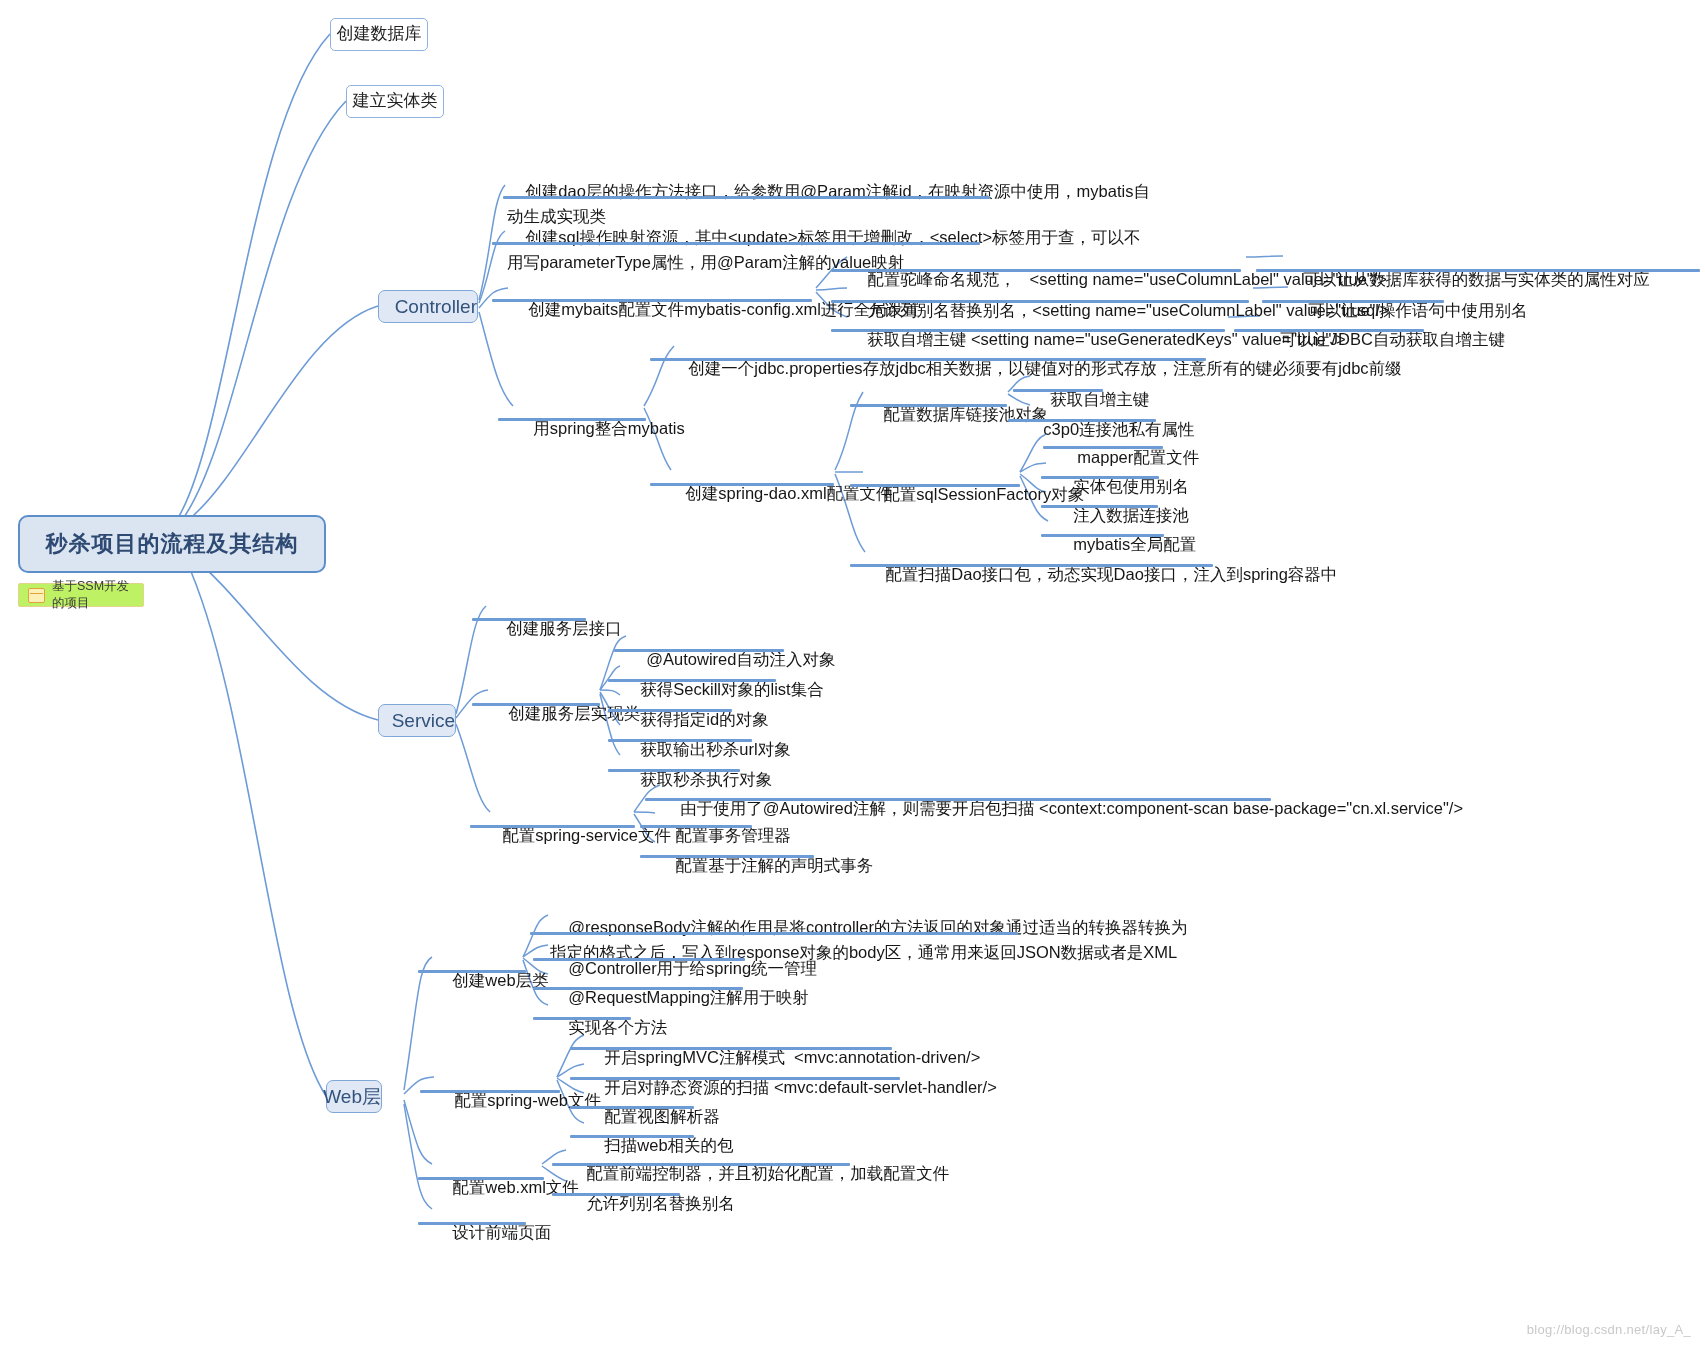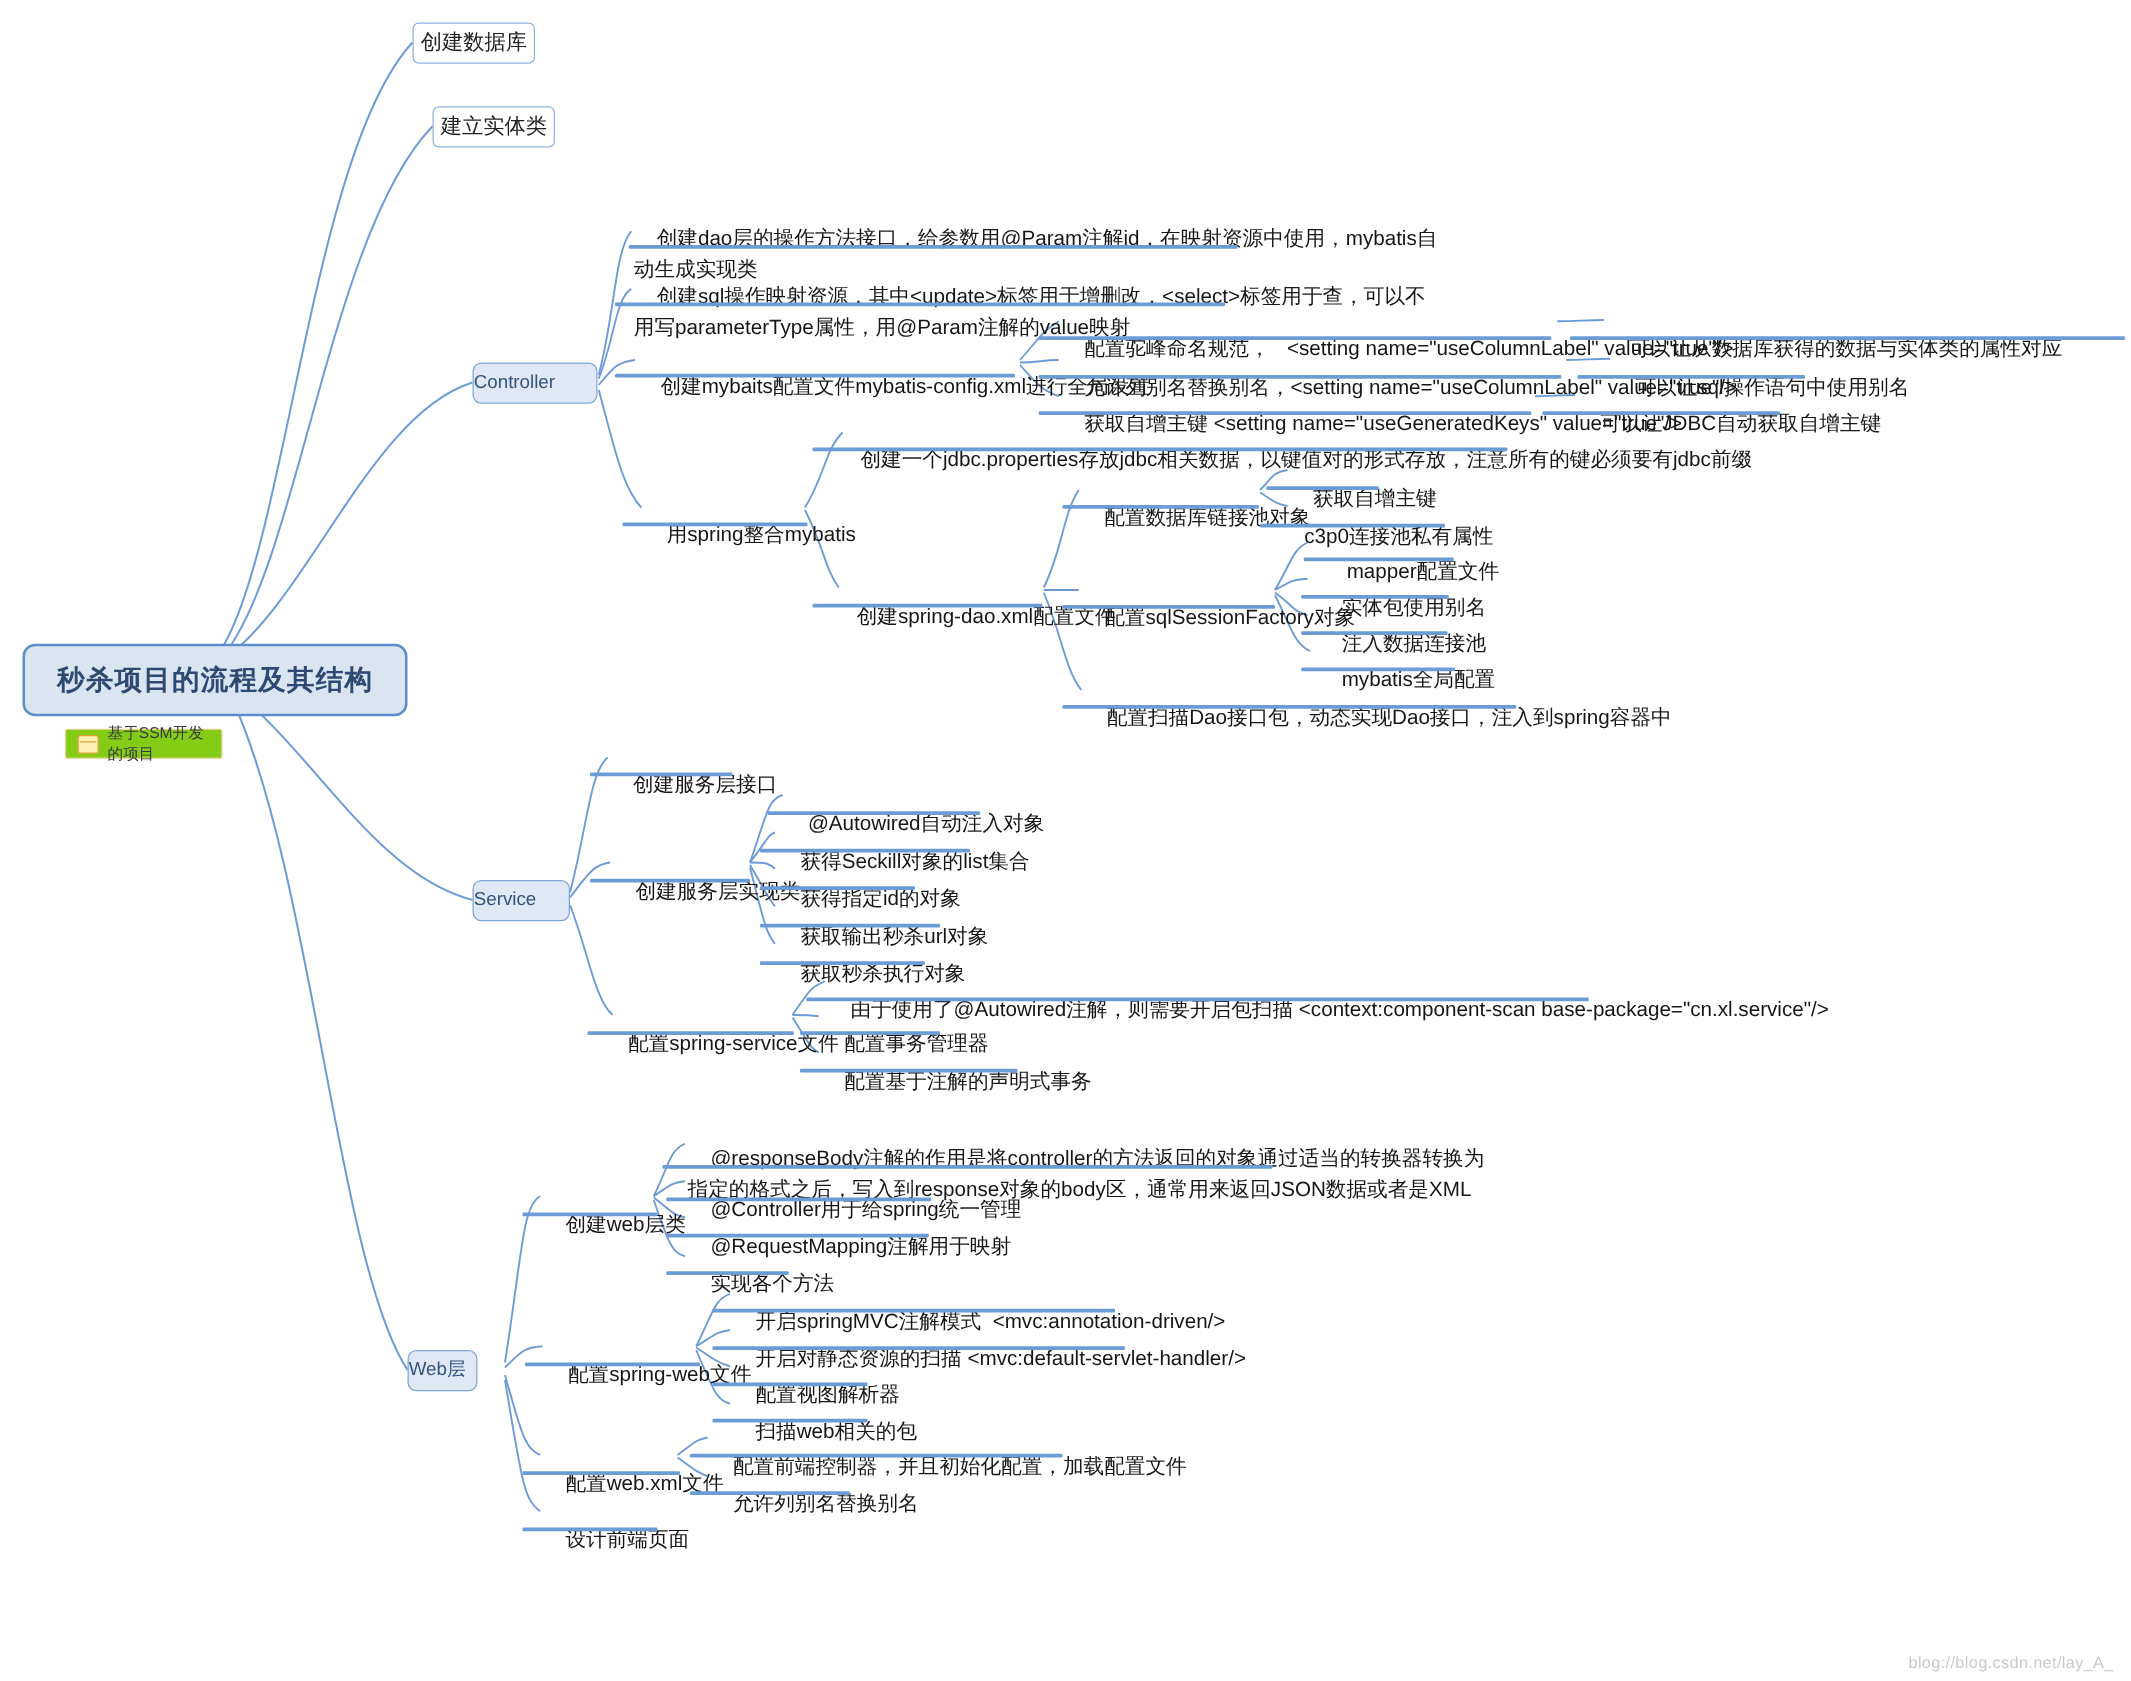--- a/index.html
+++ b/index.html
@@ -30,22 +30,22 @@
     box-shadow:0 0 0 0 rgba(0,0,0,0);
   }
 
   
   .lvl1{
     box-sizing:border-box;
     border:1.6px solid #7fa8d8;
     border-radius:7px;
     background:#dfe8f4;
     color:#33537d;
-    font-size:15px;
-    display:flex;align-items:center;justify-content:flex-start;
+    font-size:19px;
+    display:flex;align-items:center;justify-content:flex-end;
   }
 
   
   .lvl1b{
     box-sizing:border-box;
     border:1.3px solid #8fb3de;
     border-radius:5px;
     background:#ffffff;
     color:#222;
     font-size:17px;
@@ -60,28 +60,27 @@
   }
   .txt.two-line{line-height:1.5;}
 
   
   .bar{position:absolute;background:#6d9bd6;border-radius:1px;}
 
   
   .note{
     position:absolute;
     box-sizing:border-box;
-    background:#84cc16;
+    background:#bef264;
     border:1px solid #e2d48a;
     display:flex;align-items:center;
     padding:0 9px;
     font-size:12.5px;
     color:#3a3a3a;
     border-radius:2px;
-    margin-left:34px;
   }
   .note .noteicon{
     width:15px;height:13px;margin-right:7px;flex:0 0 auto;
     border:1.4px solid #e0a33a;background:#fdf0b6;border-radius:2px;
     position:relative;
   }
   .note .noteicon:after{
     content:"";position:absolute;left:1px;right:1px;top:4px;height:1.4px;background:#e0a33a;
   }
 

